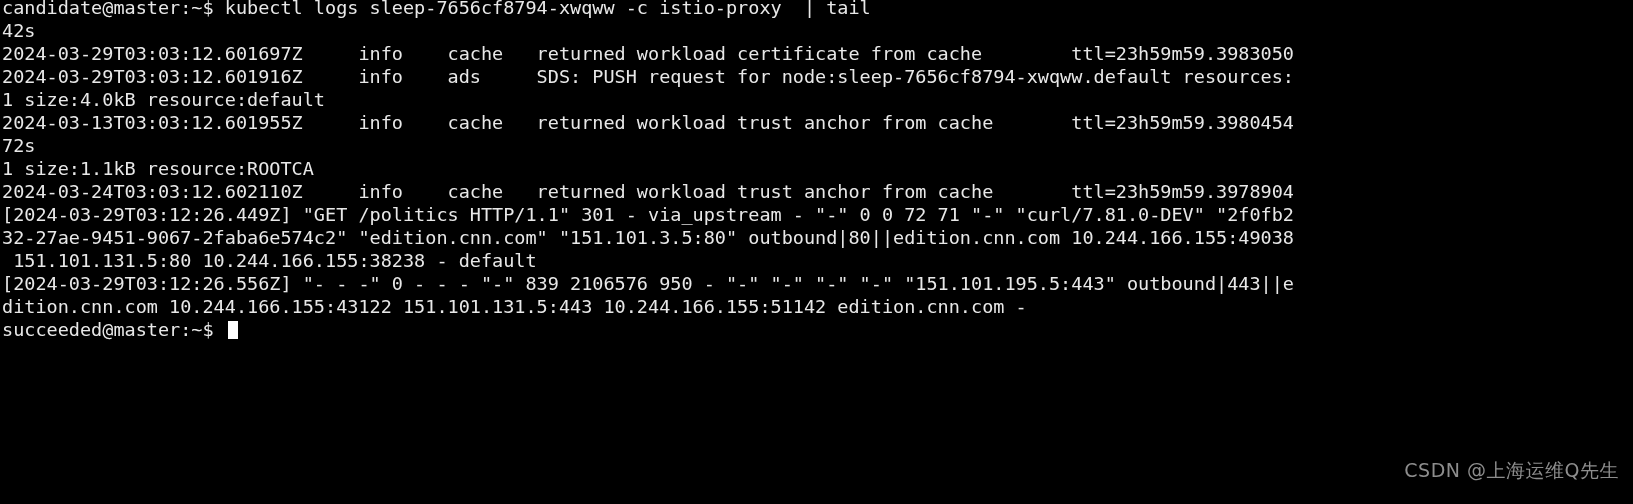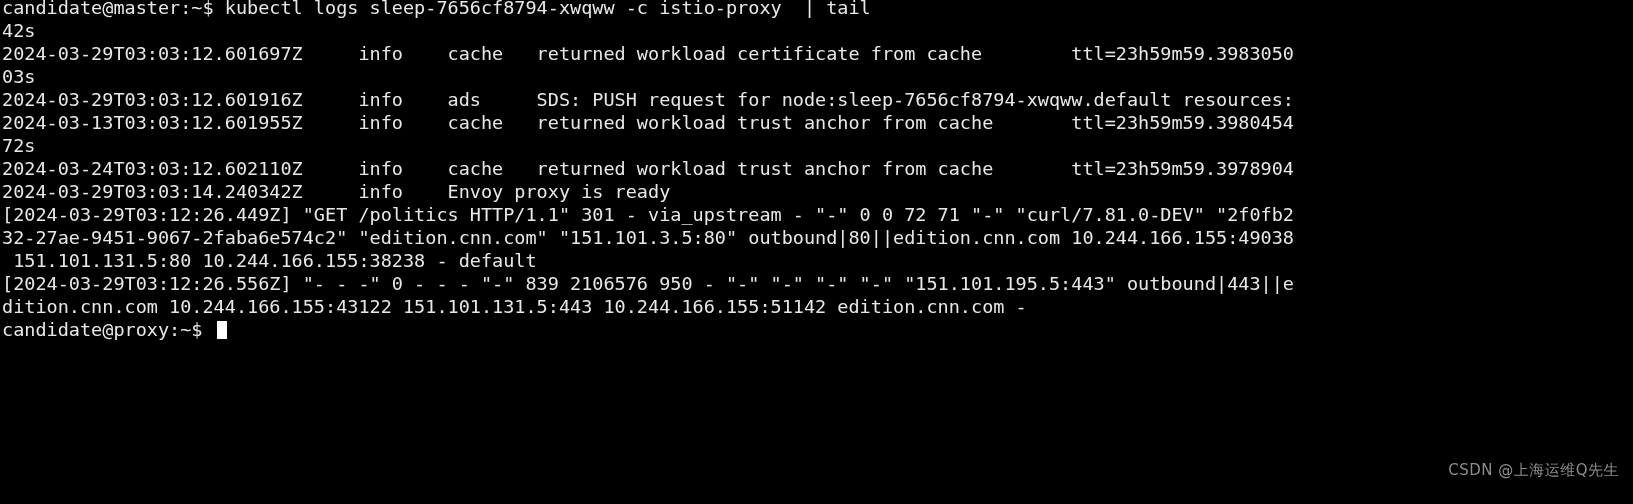--- a/index.html
+++ b/index.html
@@ -45,43 +45,43 @@
     background: #ffffff;
     vertical-align: -3px;
     margin-left: 3px;
   }
   #watermark {
     position: absolute;
     right: 14px;
     bottom: 22px;
     color: #8d8d8d;
     font-family: "DejaVu Sans", "Liberation Sans", sans-serif;
-    font-size: 15px;
+    font-size: 19px;
     letter-spacing: 0.5px;
     white-space: nowrap;
   }
 </style>
 </head>
 <body>
 
 <div id="terminal">
 
   <div id="lines">
     <div class="line">candidate@master:~$ kubectl logs sleep-7656cf8794-xwqww -c istio-proxy  | tail</div>
     <div class="line">42s</div>
     <div class="line">2024-03-29T03:03:12.601697Z     info    cache   returned workload certificate from cache        ttl=23h59m59.3983050</div>
-    <div class="line">03s</div>
     <div class="line">2024-03-29T03:03:12.601916Z     info    ads     SDS: PUSH request for node:sleep-7656cf8794-xwqww.default resources:</div>
+    <div class="line">1 size:4.0kB resource:default</div>
     <div class="line">2024-03-13T03:03:12.601955Z     info    cache   returned workload trust anchor from cache       ttl=23h59m59.3980454</div>
     <div class="line">72s</div>
+    <div class="line">1 size:1.1kB resource:ROOTCA</div>
     <div class="line">2024-03-24T03:03:12.602110Z     info    cache   returned workload trust anchor from cache       ttl=23h59m59.3978904</div>
-    <div class="line">2024-03-29T03:03:14.240342Z     info    Envoy proxy is ready</div>
     <div class="line">[2024-03-29T03:12:26.449Z] "GET /politics HTTP/1.1" 301 - via_upstream - "-" 0 0 72 71 "-" "curl/7.81.0-DEV" "2f0fb2</div>
     <div class="line">32-27ae-9451-9067-2faba6e574c2" "edition.cnn.com" "151.101.3.5:80" outbound|80||edition.cnn.com 10.244.166.155:49038</div>
     <div class="line"> 151.101.131.5:80 10.244.166.155:38238 - default</div>
     <div class="line">[2024-03-29T03:12:26.556Z] "- - -" 0 - - - "-" 839 2106576 950 - "-" "-" "-" "-" "151.101.195.5:443" outbound|443||e</div>
     <div class="line">dition.cnn.com 10.244.166.155:43122 151.101.131.5:443 10.244.166.155:51142 edition.cnn.com -</div>
-    <div class="line"><span>candidate@proxy:~$ </span><span class="cursor"></span></div>
+    <div class="line"><span>succeeded@master:~$ </span><span class="cursor"></span></div>
   </div>
 
   <div id="watermark">CSDN @上海运维Q先生</div>
 
 </div>
 
 </body></html>

